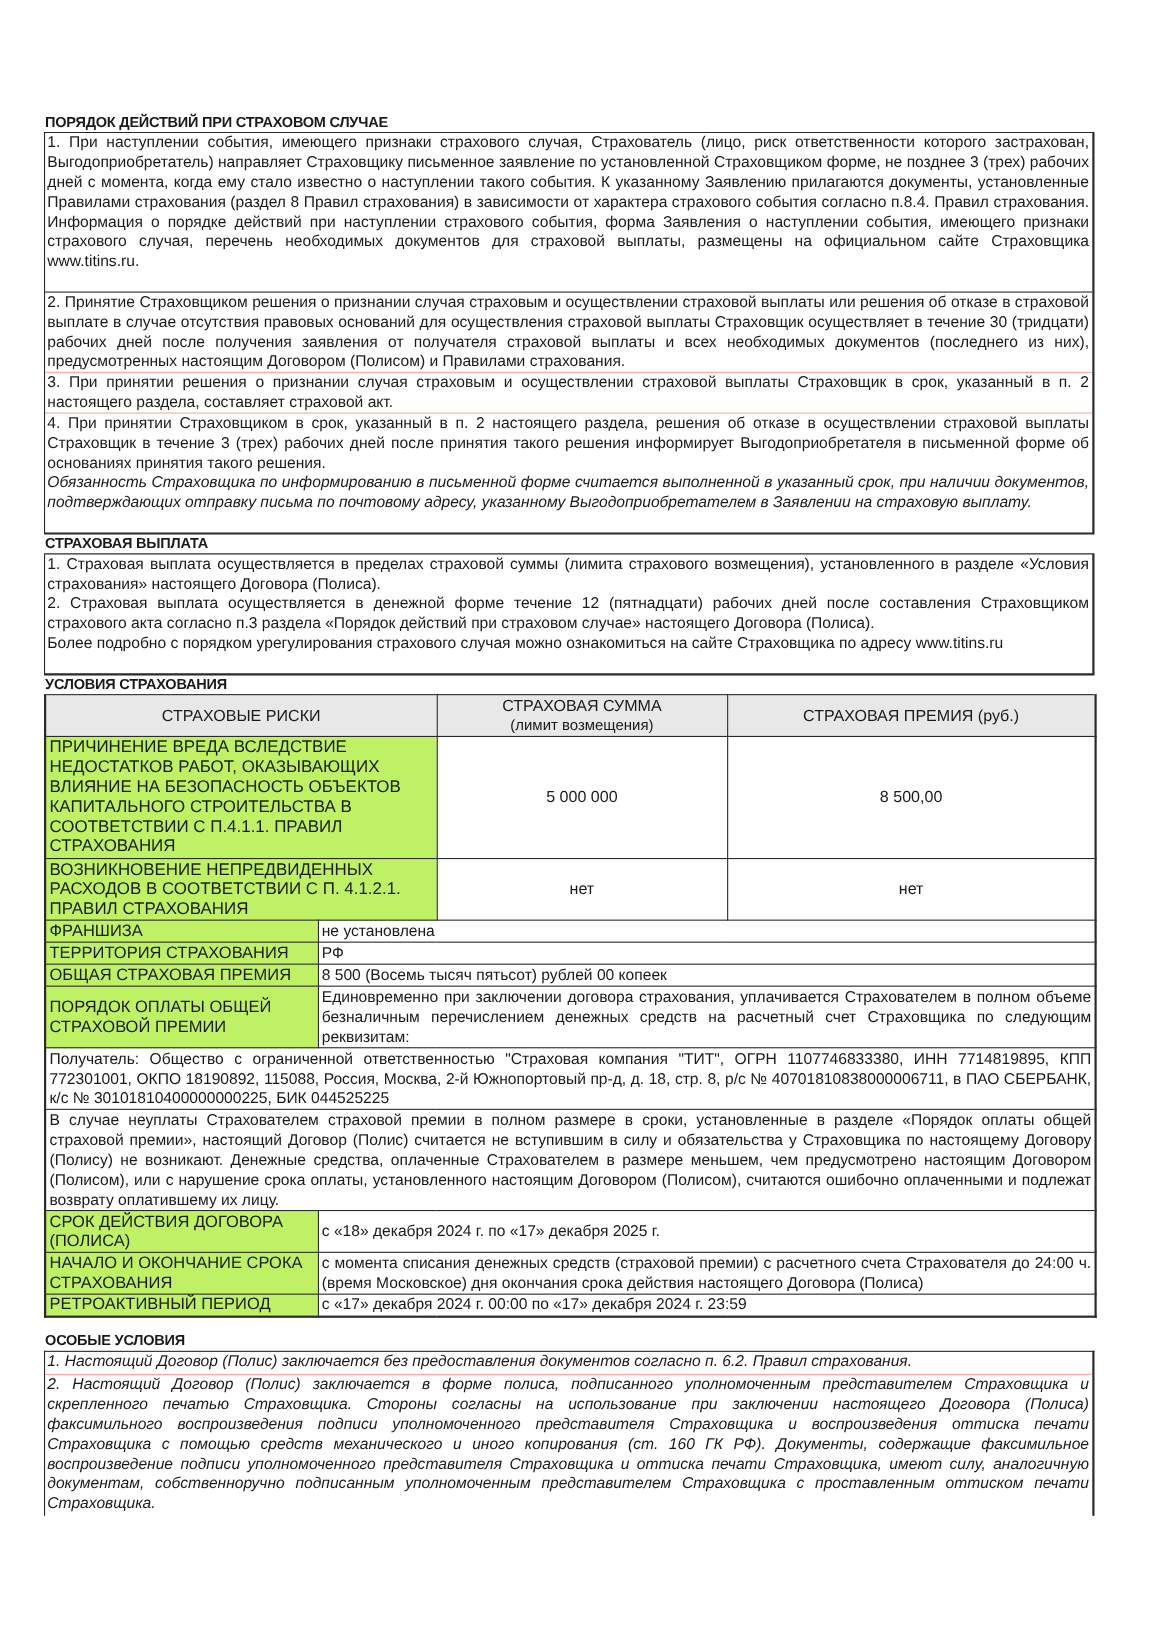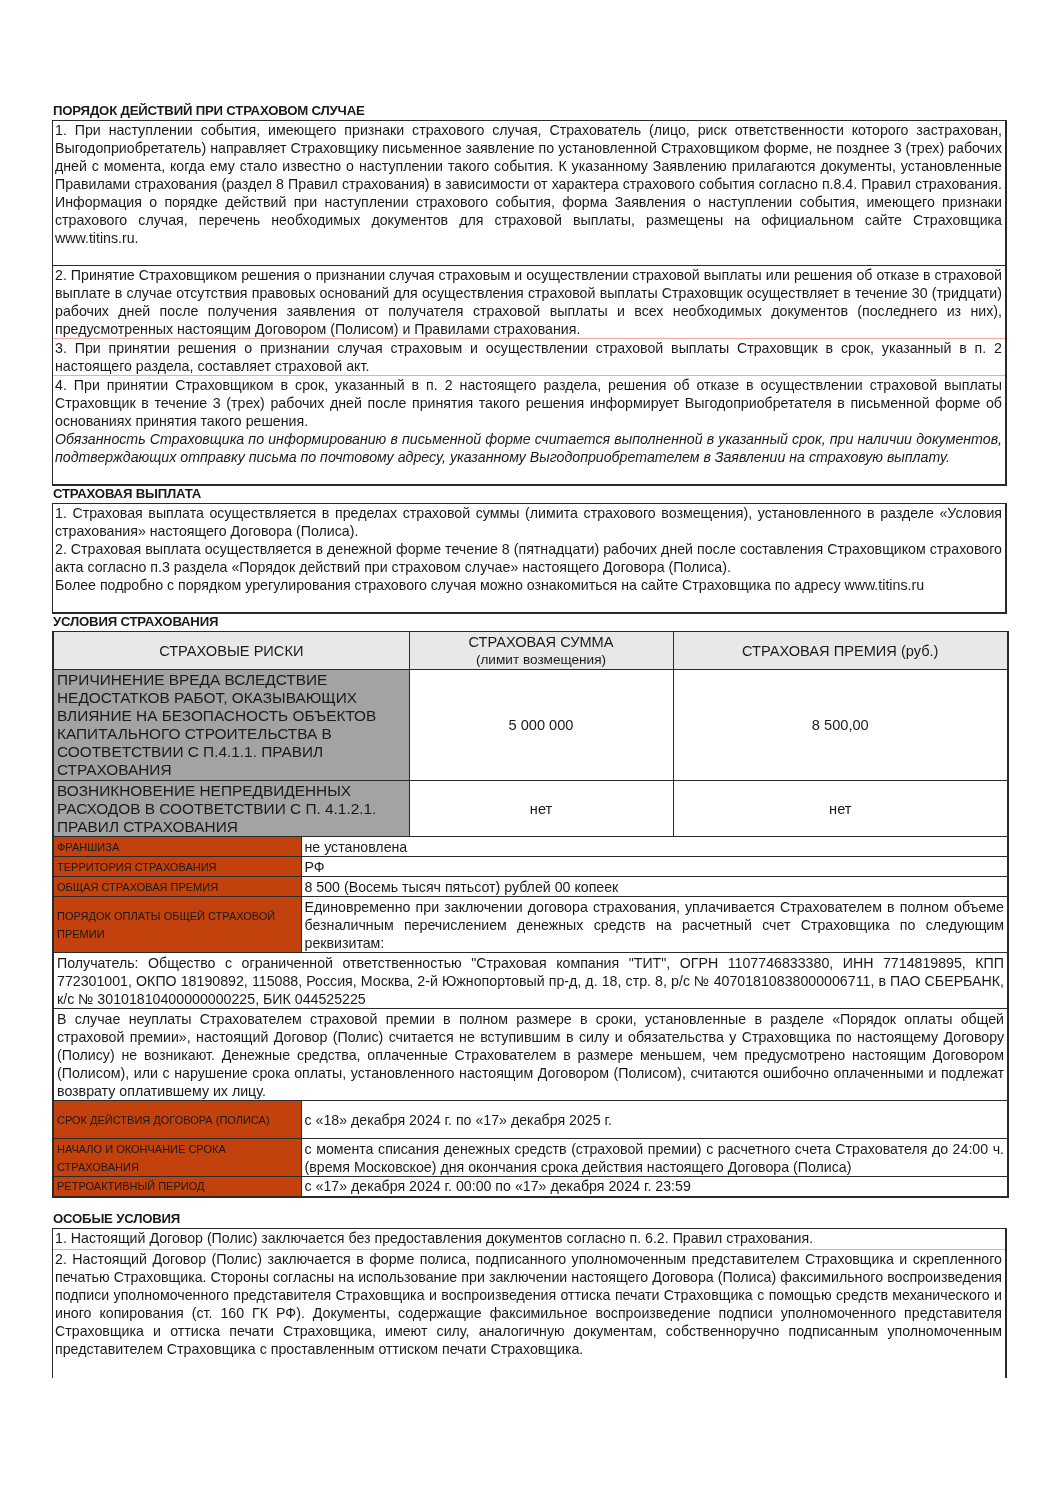--- a/index.html
+++ b/index.html
@@ -1,68 +1,68 @@
 <!DOCTYPE html>
 <html><head>
 <meta charset="utf-8">
 <style>
   html, body { margin: 0; padding: 0; background: #ffffff; }
   body {
     width: 1061px; height: 1500px; position: relative; overflow: hidden;
     font-family: "Liberation Sans", sans-serif; color: #1a1a1a;
   }
-  .page { position: absolute; left: 52px; top: 103px; width: 955px; }
+  .page { position: absolute; left: 40px; top: 103px; width: 955px; }
   .sec-title {
     font-weight: bold; font-size: 13.2px; line-height: 16px; height: 17px;
     letter-spacing: -0.2px; padding-left: 1px;
   }
   .box {
     border: 1px solid #2a2a2a; border-right-width: 2px; border-bottom-width: 2px;
     box-sizing: border-box; width: 955px;
   }
   .p {
     font-size: 14.2px; line-height: 18px; text-align: justify; text-align-last: left;
     padding: 0 3px 0 2px; border-bottom: 1px solid #fca5a5;
   }
   .p:last-child { border-bottom: none; }
   .p.nob { border-bottom: none; }
   table { border-collapse: collapse; width: 955px; table-layout: fixed; }
   td {
     border: 1px solid #2a2a2a; font-size: 14.6px; line-height: 18px;
     vertical-align: middle; padding: 0 3px; box-sizing: border-box;
   }
-  .grey { background: #a3a3a3; }
+  .grey { background: #bef264; }
   .hdr { background: #e8e8e8; text-align: center; font-size: 14.6px; }
   .hdr .sub { font-size: 13.6px; }
   .center { text-align: center; }
   .risk { font-size: 15.4px; line-height: 18px; }
-  .lbl { background: #c2410c; font-size: 11px; line-height: 18px; }
+  .lbl { background: #bef264; font-size: 15px; line-height: 18px; }
   .val { font-size: 14.2px; line-height: 18px; text-align: justify; text-align-last: left; }
   .full { font-size: 14.2px; line-height: 18px; text-align: justify; text-align-last: left; }
   .t-outer { border: 2px solid #2a2a2a; border-top-width: 1px; }
-  .last-box { border-bottom: none; }
+  .last-box { border-bottom: none; font-style: italic; }
 </style>
 </head>
 <body>
 
 <div class="page">
 
   <div class="sec-title">ПОРЯДОК ДЕЙСТВИЙ ПРИ СТРАХОВОМ СЛУЧАЕ</div>
   <div class="box">
     <div class="p nob" style="height:144px; border-bottom:1px solid #2a2a2a;">1. При наступлении события, имеющего признаки страхового случая, Страхователь (лицо, риск ответственности которого застрахован, Выгодоприобретатель) направляет Страховщику письменное заявление по установленной Страховщиком форме, не позднее 3 (трех) рабочих дней с момента, когда ему стало известно о наступлении такого события. К указанному Заявлению прилагаются документы, установленные Правилами страхования (раздел 8 Правил страхования) в зависимости от характера страхового события согласно п.8.4. Правил страхования. Информация о порядке действий при наступлении страхового события, форма Заявления о наступлении события, имеющего признаки страхового случая, перечень необходимых документов для страховой выплаты, размещены на официальном сайте Страховщика www.titins.ru.</div>
     <div class="p" style="height:72px;">2. Принятие Страховщиком решения о признании случая страховым и осуществлении страховой выплаты или решения об отказе в страховой выплате в случае отсутствия правовых оснований для осуществления страховой выплаты Страховщик осуществляет в течение 30 (тридцати) рабочих дней после получения заявления от получателя страховой выплаты и всех необходимых документов (последнего из них), предусмотренных настоящим Договором (Полисом) и Правилами страхования.</div>
     <div class="p" style="height:36px;">3. При принятии решения о признании случая страховым и осуществлении страховой выплаты Страховщик в срок, указанный в п. 2 настоящего раздела, составляет страховой акт.</div>
     <div class="p nob" style="height:54px;">4. При принятии Страховщиком в срок, указанный в п. 2 настоящего раздела, решения об отказе в осуществлении страховой выплаты Страховщик в течение 3 (трех) рабочих дней после принятия такого решения информирует Выгодоприобретателя в письменной форме об основаниях принятия такого решения.</div>
     <div class="p" style="height:54px;font-style:italic;">Обязанность Страховщика по информированию в письменной форме считается выполненной в указанный срок, при наличии документов, подтверждающих отправку письма по почтовому адресу, указанному Выгодоприобретателем в Заявлении на страховую выплату.</div>
   </div>
 
   <div class="sec-title">СТРАХОВАЯ ВЫПЛАТА</div>
   <div class="box">
     <div class="p nob" style="height:36px;">1. Страховая выплата осуществляется в пределах страховой суммы (лимита страхового возмещения), установленного в разделе «Условия страхования» настоящего Договора (Полиса).</div>
-    <div class="p nob" style="height:36px;">2. Страховая выплата осуществляется в денежной форме течение 8 (пятнадцати) рабочих дней после составления Страховщиком страхового акта согласно п.3 раздела «Порядок действий при страховом случае» настоящего Договора (Полиса).</div>
+    <div class="p nob" style="height:36px;">2. Страховая выплата осуществляется в денежной форме течение 12 (пятнадцати) рабочих дней после составления Страховщиком страхового акта согласно п.3 раздела «Порядок действий при страховом случае» настоящего Договора (Полиса).</div>
     <div class="p" style="height:36px;">Более подробно с порядком урегулирования страхового случая можно ознакомиться на сайте Страховщика по адресу www.titins.ru</div>
   </div>
 
   <div class="sec-title">УСЛОВИЯ СТРАХОВАНИЯ</div>
   <table class="t-outer">
     <colgroup>
       <col style="width:248px">
       <col style="width:108px">
       <col style="width:264px">
       <col style="width:335px">

